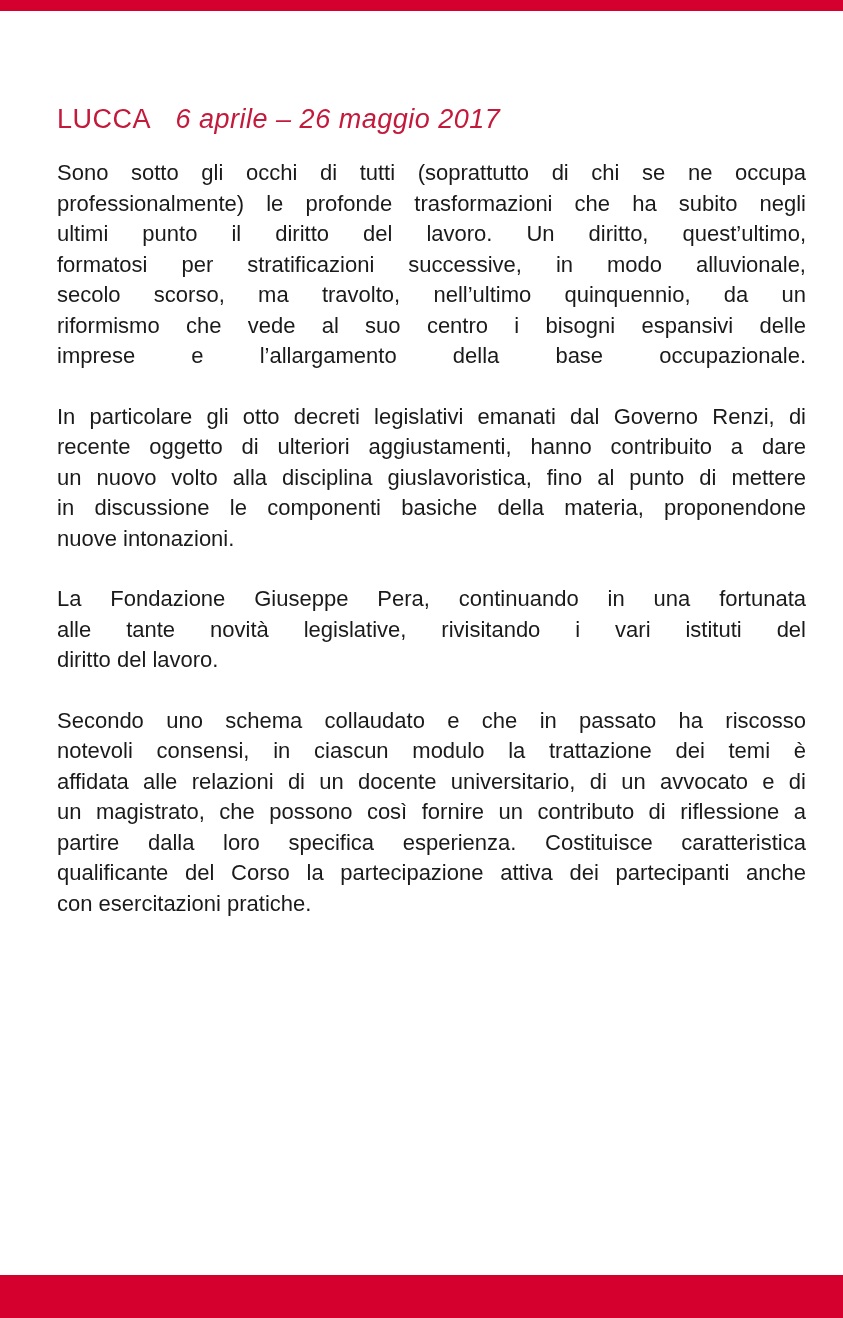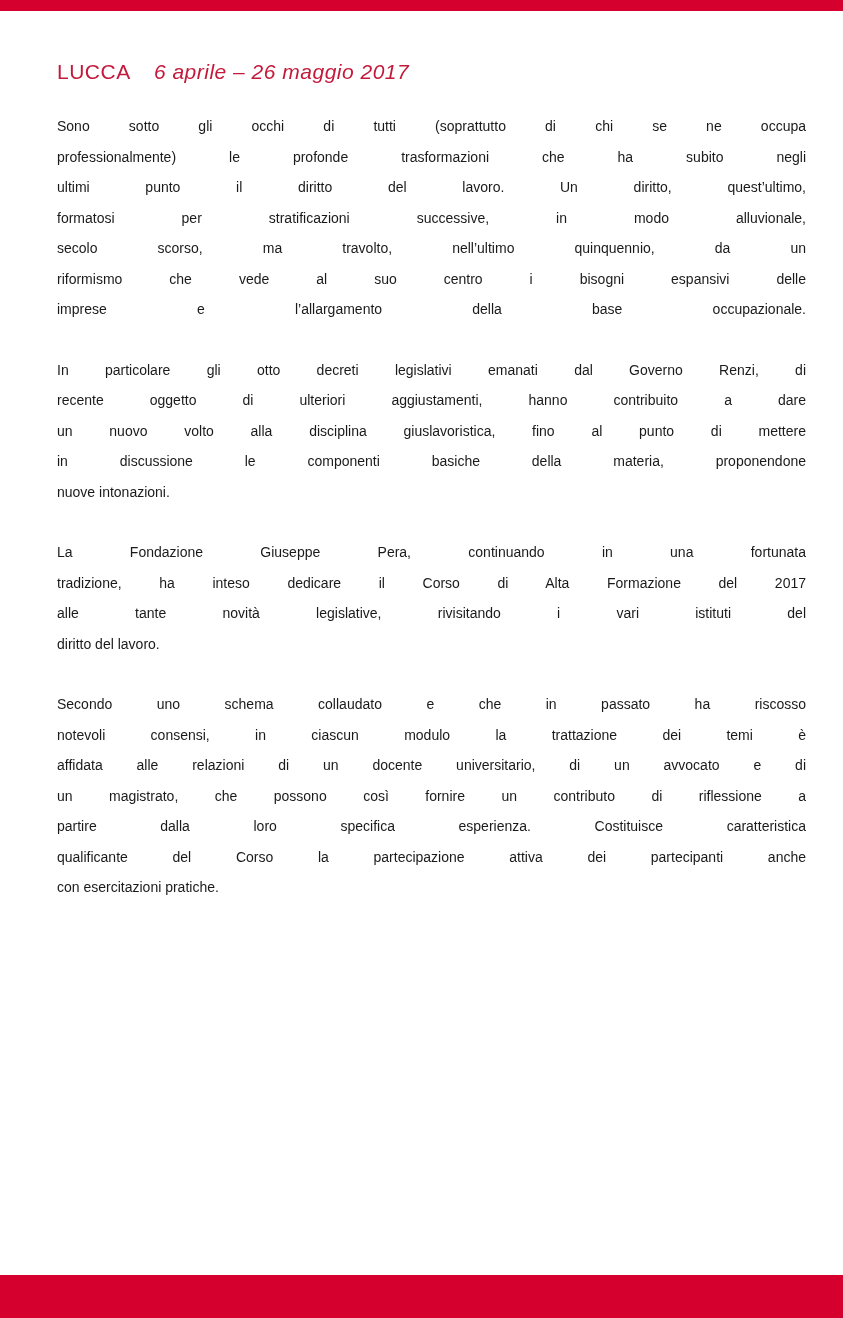--- a/index.html
+++ b/index.html
@@ -22,34 +22,34 @@
   }
   .bar.top { top: 0; height: 11px; }
   .bar.bottom { bottom: 0; height: 43px; }
   .content {
     position: absolute;
     top: 0;
     left: 57px;
     width: 749px;
   }
   .title {
-    margin: 56px 0 0 0;
-    font-size: 21px;
+    margin: 103px 0 0 0;
+    font-size: 27px;
     font-weight: 400;
     line-height: 32px;
     letter-spacing: 0.5px;
     white-space: nowrap;
   }
   .title .dates {
     font-style: italic;
     margin-left: 18px;
   }
   .body-text {
     margin-top: 23px;
-    font-size: 14px;
+    font-size: 22px;
     line-height: 30.5px;
     color: #1a1a1a;
   }
   .paragraph {
     margin: 0 0 30px 0;
   }
   .line {
     text-align: justify;
     text-align-last: justify;
   }
@@ -81,21 +81,20 @@
         </div>
         <div class="paragraph">
           <div class="line">In particolare gli otto decreti legislativi emanati dal Governo Renzi, di</div>
           <div class="line">recente oggetto di ulteriori aggiustamenti, hanno contribuito a dare</div>
           <div class="line">un nuovo volto alla disciplina giuslavoristica, fino al punto di mettere</div>
           <div class="line">in discussione le componenti basiche della materia, proponendone</div>
           <div class="line last-left">nuove intonazioni.</div>
         </div>
         <div class="paragraph">
           <div class="line">La Fondazione Giuseppe Pera, continuando in una fortunata</div>
-          <div class="line">tradizione, ha inteso dedicare il Corso di Alta Formazione del 2017</div>
           <div class="line">alle tante novità legislative, rivisitando i vari istituti del</div>
           <div class="line last-left">diritto del lavoro.</div>
         </div>
         <div class="paragraph">
           <div class="line">Secondo uno schema collaudato e che in passato ha riscosso</div>
           <div class="line">notevoli consensi, in ciascun modulo la trattazione dei temi è</div>
           <div class="line">affidata alle relazioni di un docente universitario, di un avvocato e di</div>
           <div class="line">un magistrato, che possono così fornire un contributo di riflessione a</div>
           <div class="line">partire dalla loro specifica esperienza. Costituisce caratteristica</div>
           <div class="line">qualificante del Corso la partecipazione attiva dei partecipanti anche</div>

